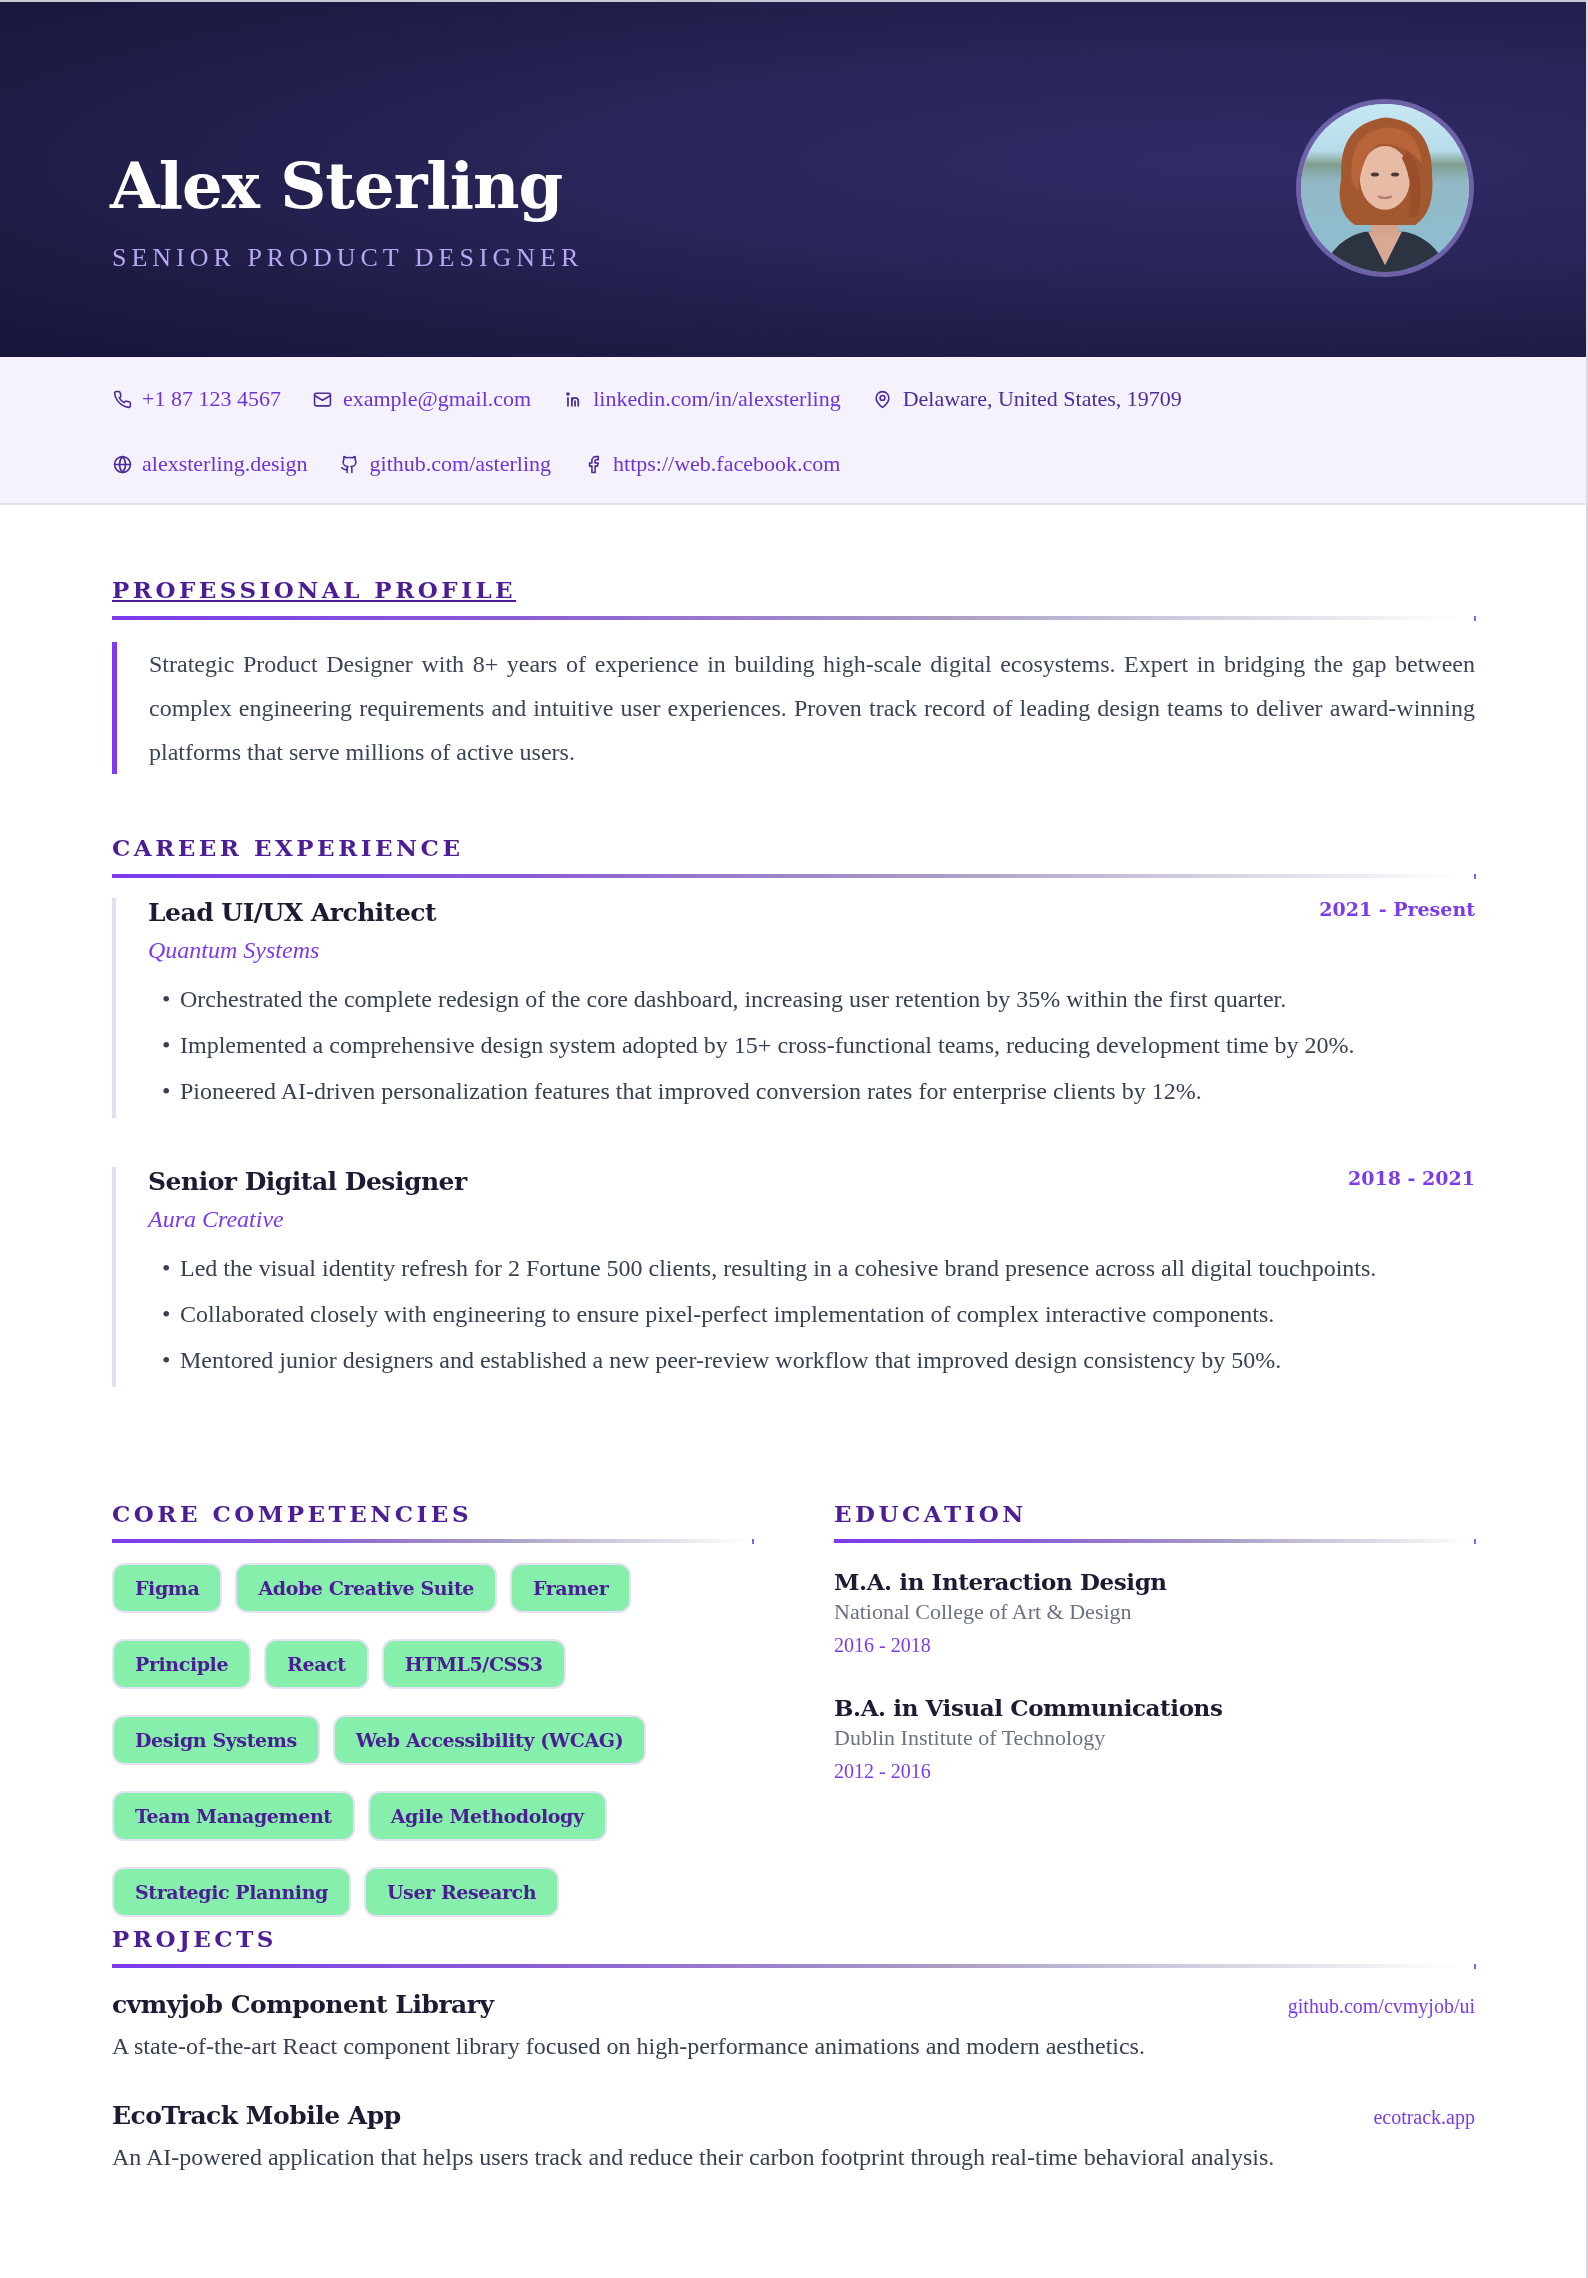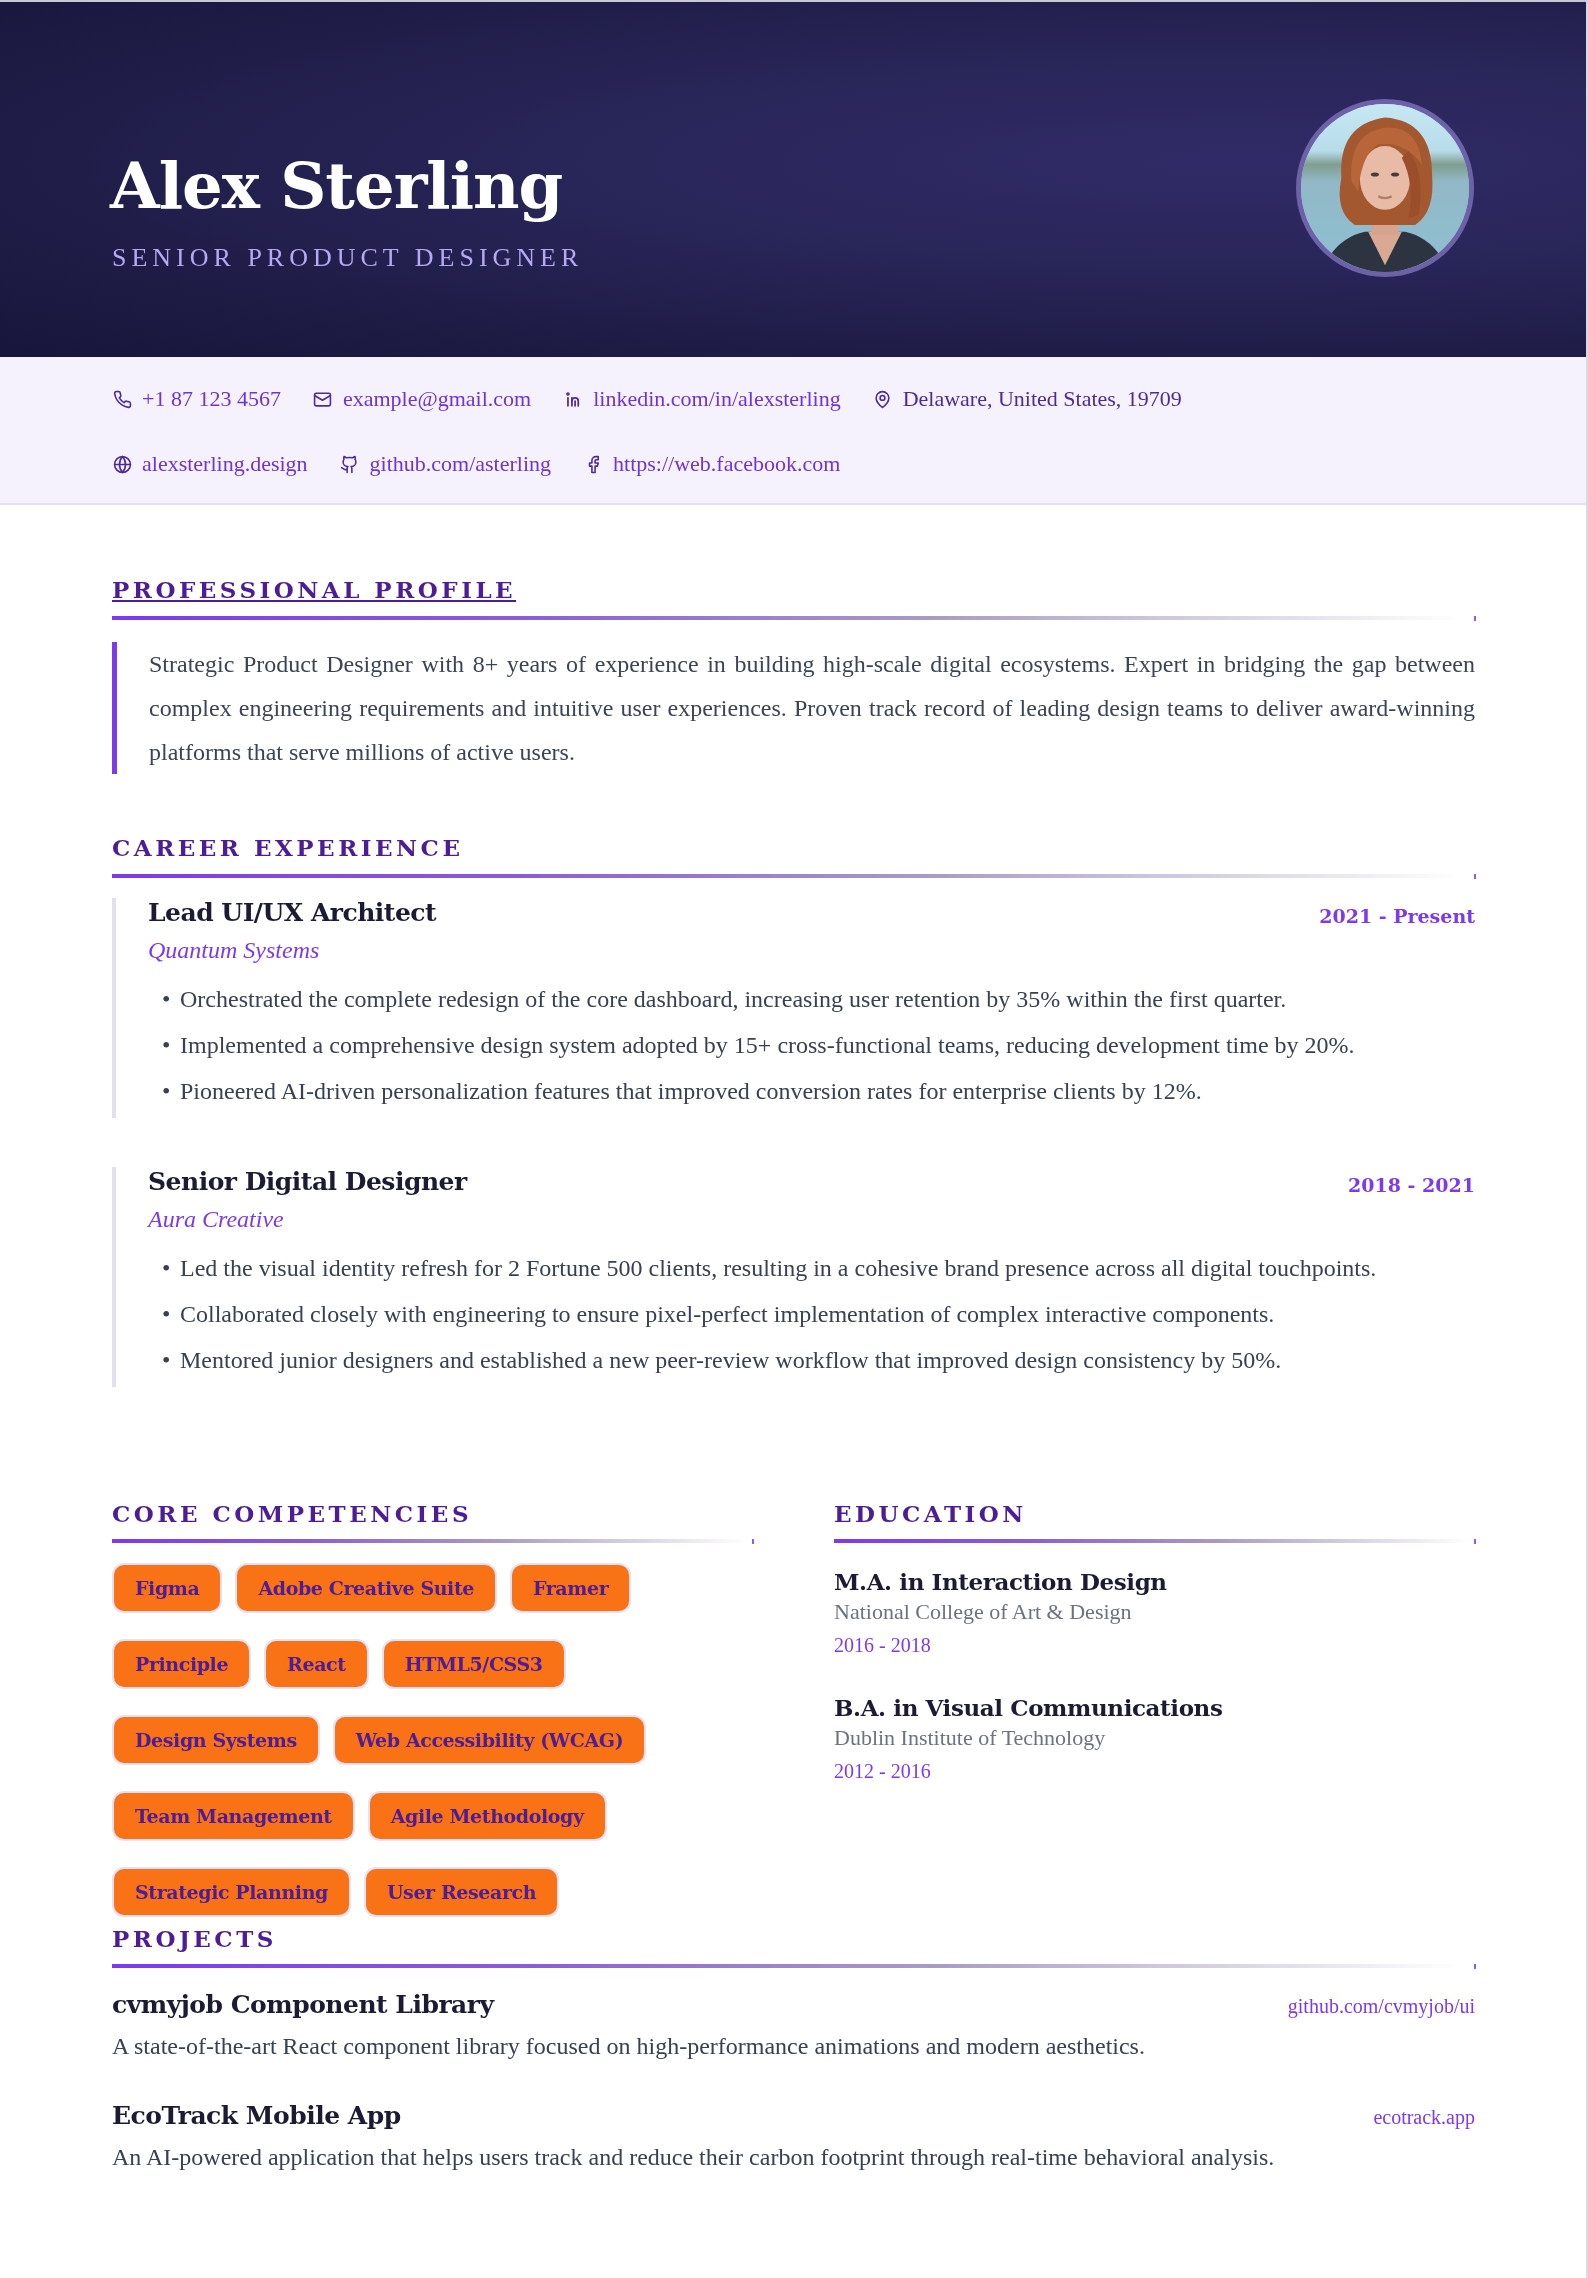--- a/index.html
+++ b/index.html
@@ -55,31 +55,31 @@
   .rule::after { content: ""; position: absolute; right: -1px; top: 0; width: 2px; height: 5px; background: #8b5cf6; }
 
   .profile-text {
     position: absolute; left: 112px; top: 640px; width: 1363px;
     border-left: 5px solid #7c3aed; padding-left: 32px;
     font-family: "Liberation Serif", serif; font-size: 24px; line-height: 44px; color: #3b4456;
     text-align: justify;
   }
 
   .job { position: absolute; left: 112px; width: 1363px; border-left: 4px solid #e1dff0; padding-left: 32px; }
-  .job-head { display: flex; justify-content: space-between; align-items: flex-end; }
+  .job-head { display: flex; justify-content: space-between; align-items: flex-start; }
   .job-title { font-family: "DejaVu Serif", serif; font-weight: bold; font-size: 25px; color: #1b1b33; letter-spacing: -0.5px; }
   .job-date { font-family: "DejaVu Serif", serif; font-weight: bold; font-size: 19px; color: #7c3aed; }
   .job-co { font-family: "Liberation Serif", serif; font-style: italic; font-size: 24px; color: #7c3aed; margin-top: 10px; }
   .bullets { list-style: none; margin-top: 16px; }
   .bullets li { position: relative; padding-left: 32px; font-family: "Liberation Serif", serif; font-size: 24px; line-height: 39px; color: #374151; margin-bottom: 7px; }
   .bullets li::before { content: "•"; position: absolute; left: 14px; top: 0; color: #374151; }
 
   .chips { position: absolute; left: 112px; top: 1561px; width: 650px; display: flex; flex-wrap: wrap; gap: 13px 13px; }
   .chip {
-    height: 50px; padding: 0 21px; border: 2px solid #e6e1f5; border-radius: 12px; background: #f97316;
+    height: 50px; padding: 0 21px; border: 2px solid #e6e1f5; border-radius: 12px; background: #86efac;
     display: inline-flex; align-items: center;
     font-family: "DejaVu Serif", serif; font-weight: bold; font-size: 19px; color: #4c1d95; letter-spacing: -0.4px;
   }
 
   .edu { position: absolute; left: 834px; width: 641px; }
   .edu-deg { font-family: "DejaVu Serif", serif; font-weight: bold; font-size: 23px; color: #1b1b33; letter-spacing: -0.4px; }
   .edu-sch { font-family: "Liberation Serif", serif; font-size: 22px; color: #6b7280; margin-top: 4px; }
   .edu-yr { font-family: "Liberation Serif", serif; font-size: 20px; color: #7c3aed; margin-top: 9px; }
 
   .proj { position: absolute; left: 112px; width: 1363px; }

